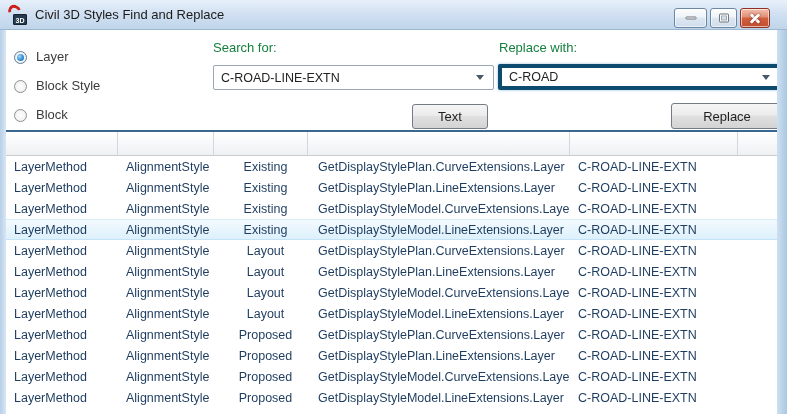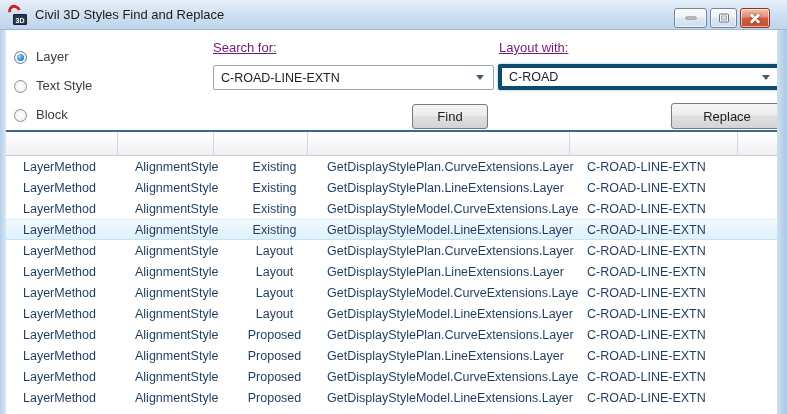--- a/index.html
+++ b/index.html
@@ -50,21 +50,21 @@
   .radios{position:absolute;left:8px;top:14px;display:flex;flex-direction:column;gap:9px;}
   .radio-row{display:flex;align-items:flex-end;height:20px;cursor:default;}
   .radio-circle{width:13px;height:13px;border:1px solid #8e8e8e;border-radius:50%;
                 background:radial-gradient(#fff,#ececec);position:relative;flex:0 0 13px;}
   .radio-dot{display:none;position:absolute;left:2px;top:2px;width:7px;height:7px;border-radius:50%;
              background:radial-gradient(circle at 35% 35%,#9fd8f5,#2b8dd6 60%,#14588f);}
   .radio-row.selected .radio-circle{border-color:#5f7b92;}
   .radio-row.selected .radio-dot{display:block;}
   .radio-label{margin-left:9px;font-size:13px;color:#3d3d3d;}
 
-  .field-label{position:absolute;font-size:13px;color:#701a75;text-decoration:underline;}
+  .field-label{position:absolute;font-size:13px;color:#15803d;}
   .search-label{left:207px;top:10px;}
   .replace-label{left:493px;top:10px;}
 
   .combo{position:absolute;height:25px;background:#fff;border:1px solid #98a6b5;border-radius:2px;
          display:flex;align-items:center;cursor:default;}
   .combo-search{left:207px;top:35px;width:281px;}
   .combo-replace{left:492px;top:34px;width:285px;height:26px;border:4px solid #0c4a6e;
          box-shadow:0 0 3px rgba(61,141,199,.55);}
   .combo-text{flex:1;padding-left:7px;font-size:12.5px;color:#222;white-space:nowrap;overflow:hidden;}
   .combo-arrow{width:0;height:0;margin-right:9px;border-left:4px solid transparent;
@@ -82,21 +82,21 @@
 
   
   .grid-header{position:absolute;left:6px;right:10px;top:132px;height:24px;display:grid;
          grid-template-columns:112px 96px 94px 262px 168px 1fr;
          background:linear-gradient(#ffffff,#f6f7f8 55%,#eef0f2);
          border-bottom:1px solid #c8cdd3;}
   .header-cell{display:flex;align-items:center;justify-content:center;
          border-right:1px solid #d2d7dc;font-size:12.5px;color:#22303f;white-space:nowrap;}
   .grid-rows{position:absolute;left:6px;right:10px;top:156px;bottom:0;background:#fff;}
   .grid-row{display:grid;grid-template-columns:112px 96px 94px 262px 168px 1fr;height:21px;
-         align-items:center;padding-left:9px;}
+         align-items:center;}
   .grid-row.selected{background:linear-gradient(#f4fafe,#dcf0fb);
          box-shadow:inset 0 1px 0 #d6edfa, inset 0 -1px 0 #c3e4f7;}
   .cell{padding-left:8px;font-size:12.5px;color:#1d3c5f;white-space:nowrap;overflow:hidden;}
   .cell.c3{padding-left:9px;text-align:center;}
   .cell.c4{padding-left:10px;}
 </style>
 </head>
 <body>
 
 <div class="window">
@@ -126,41 +126,41 @@
   <div class="top-panel">
     <div class="radios">
         <div class="radio-row selected">
     <span class="radio-circle">
             <span class="radio-dot"></span>
           </span>
     <span class="radio-label">Layer</span>
   </div>
         <div class="radio-row">
     <span class="radio-circle"></span>
-    <span class="radio-label">Text Style</span>
+    <span class="radio-label">Block Style</span>
   </div>
         <div class="radio-row">
     <span class="radio-circle"></span>
     <span class="radio-label">Block</span>
   </div>
       </div>
 
     <label class="field-label search-label">Search for:</label>
     <div class="combo combo-search">
       <span class="combo-text">C-ROAD-LINE-EXTN</span>
       <span class="combo-arrow"></span>
     </div>
 
-    <label class="field-label replace-label">Layout with:</label>
+    <label class="field-label replace-label">Replace with:</label>
     <div class="combo combo-replace">
       <span class="combo-text">C-ROAD</span>
       <span class="combo-arrow"></span>
     </div>
 
-    <button class="win-btn btn-find">Find</button>
+    <button class="win-btn btn-find">Text</button>
     <button class="win-btn btn-replace">Replace</button>
   </div>
 
   <div class="separator"></div>
 
   <div class="grid-header">
       <div class="header-cell"></div>
       <div class="header-cell"></div>
       <div class="header-cell"></div>
       <div class="header-cell"></div>

